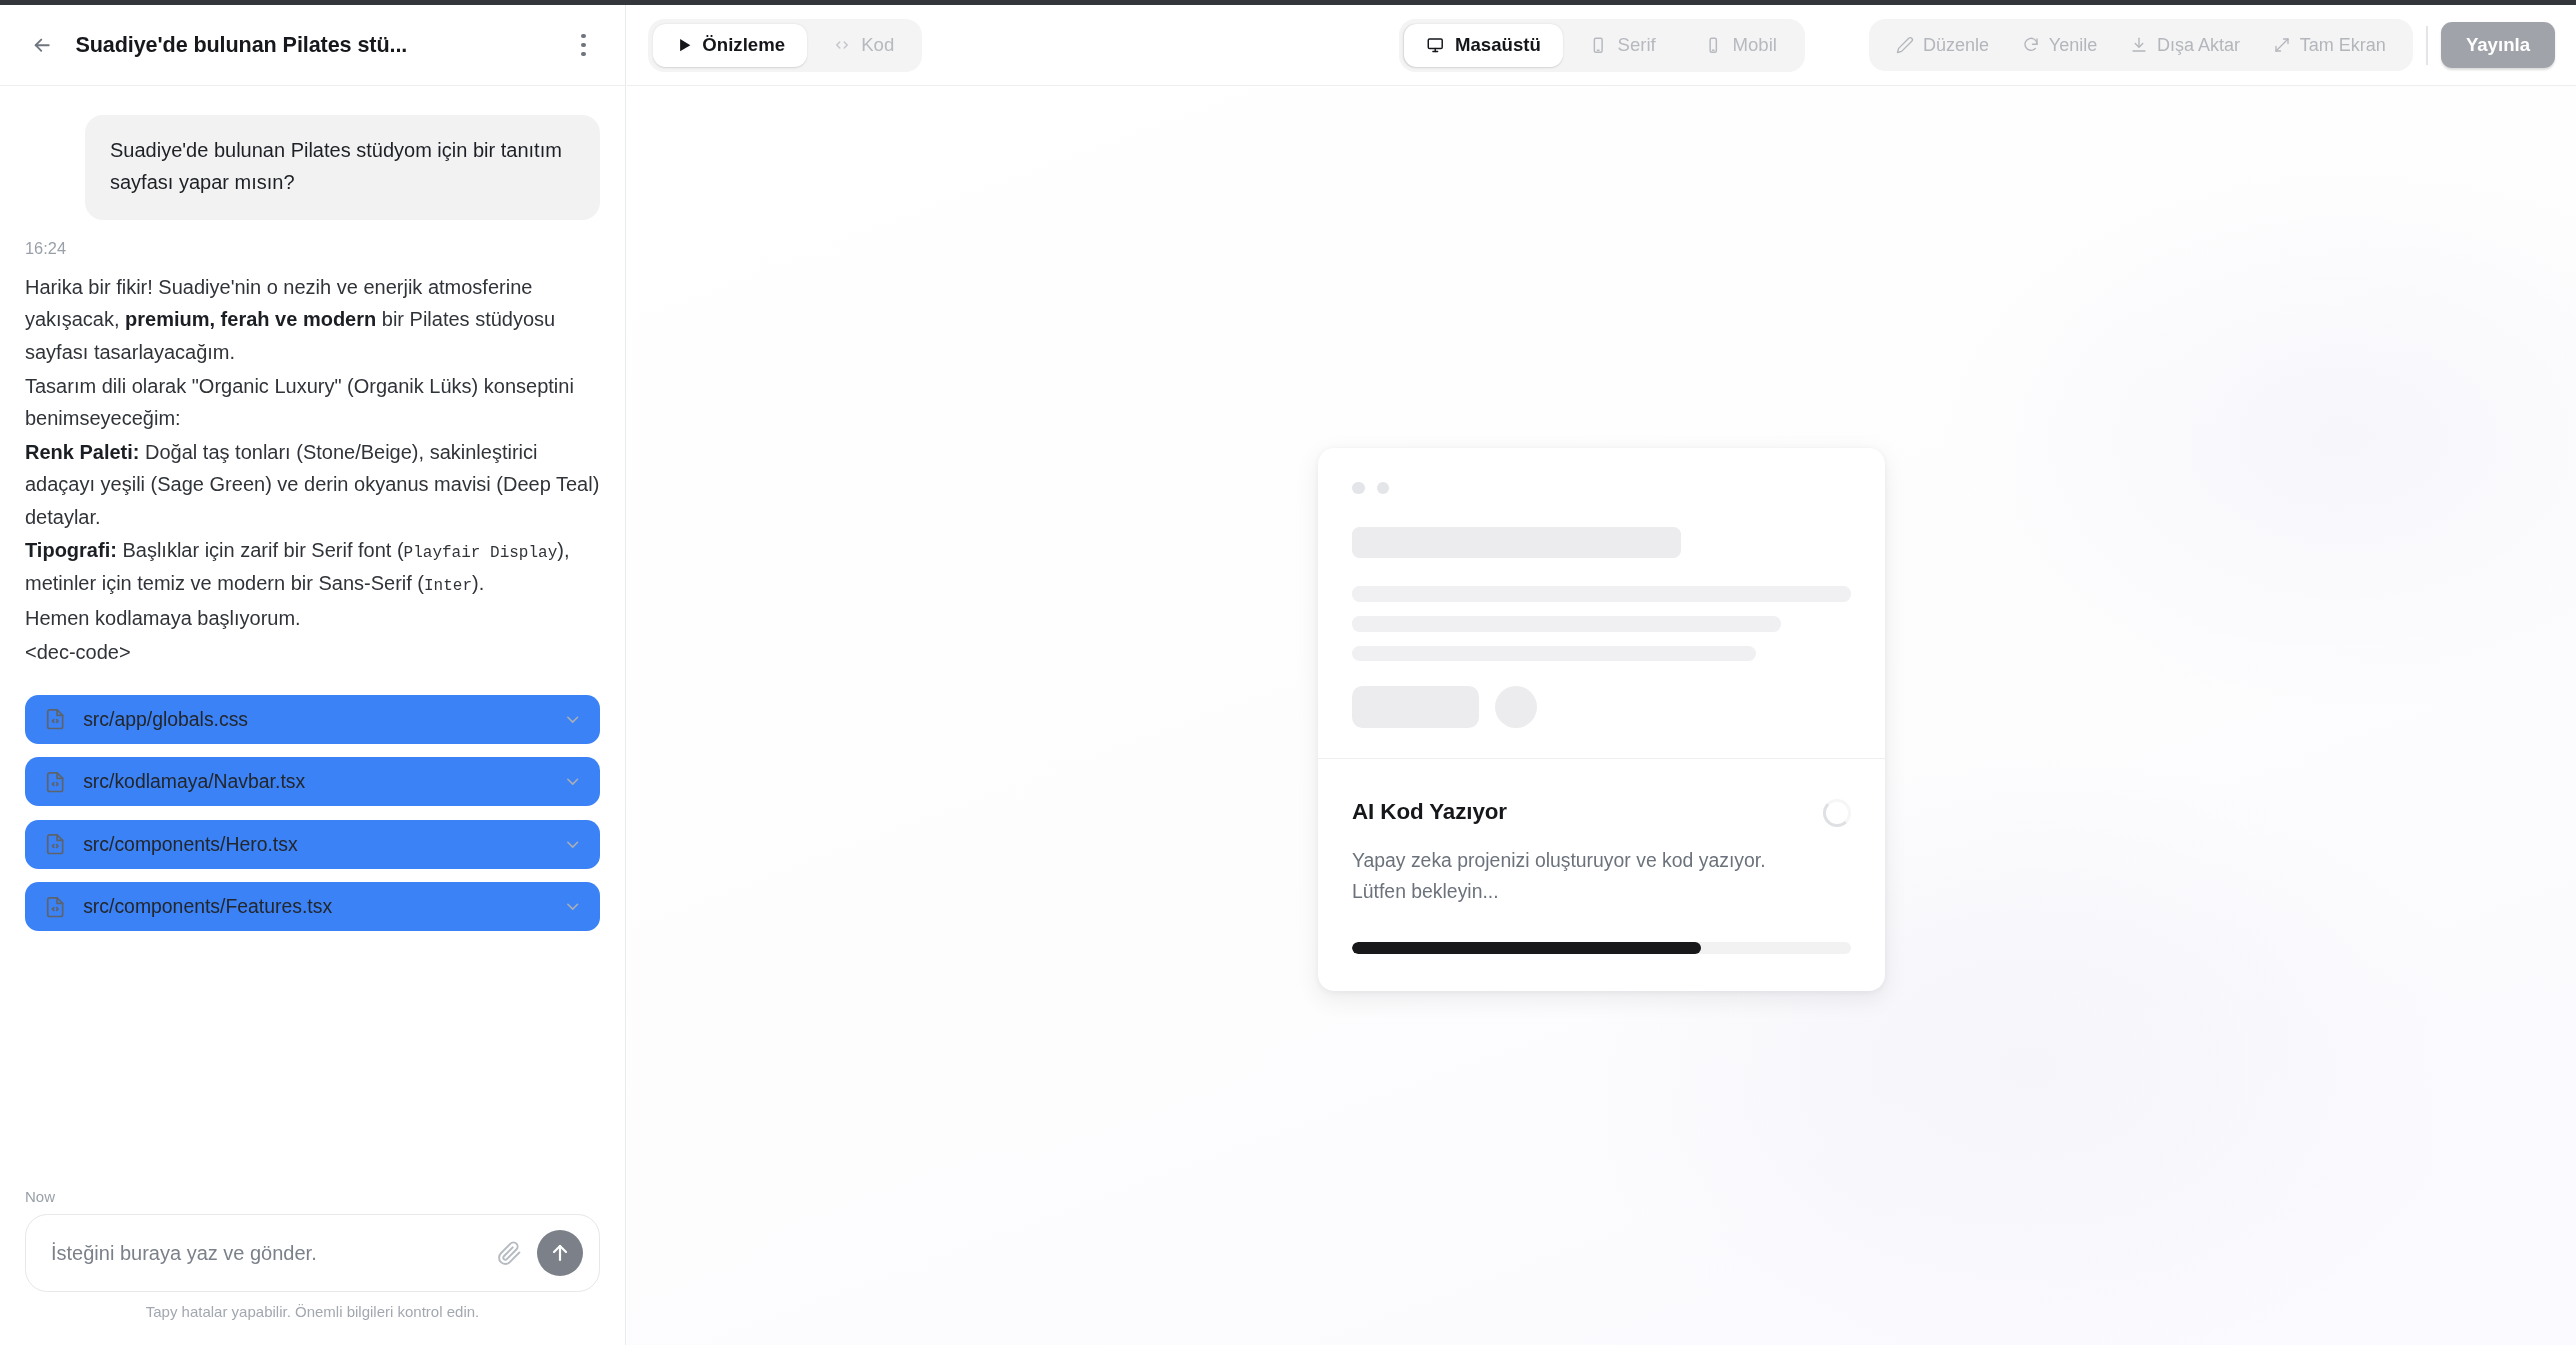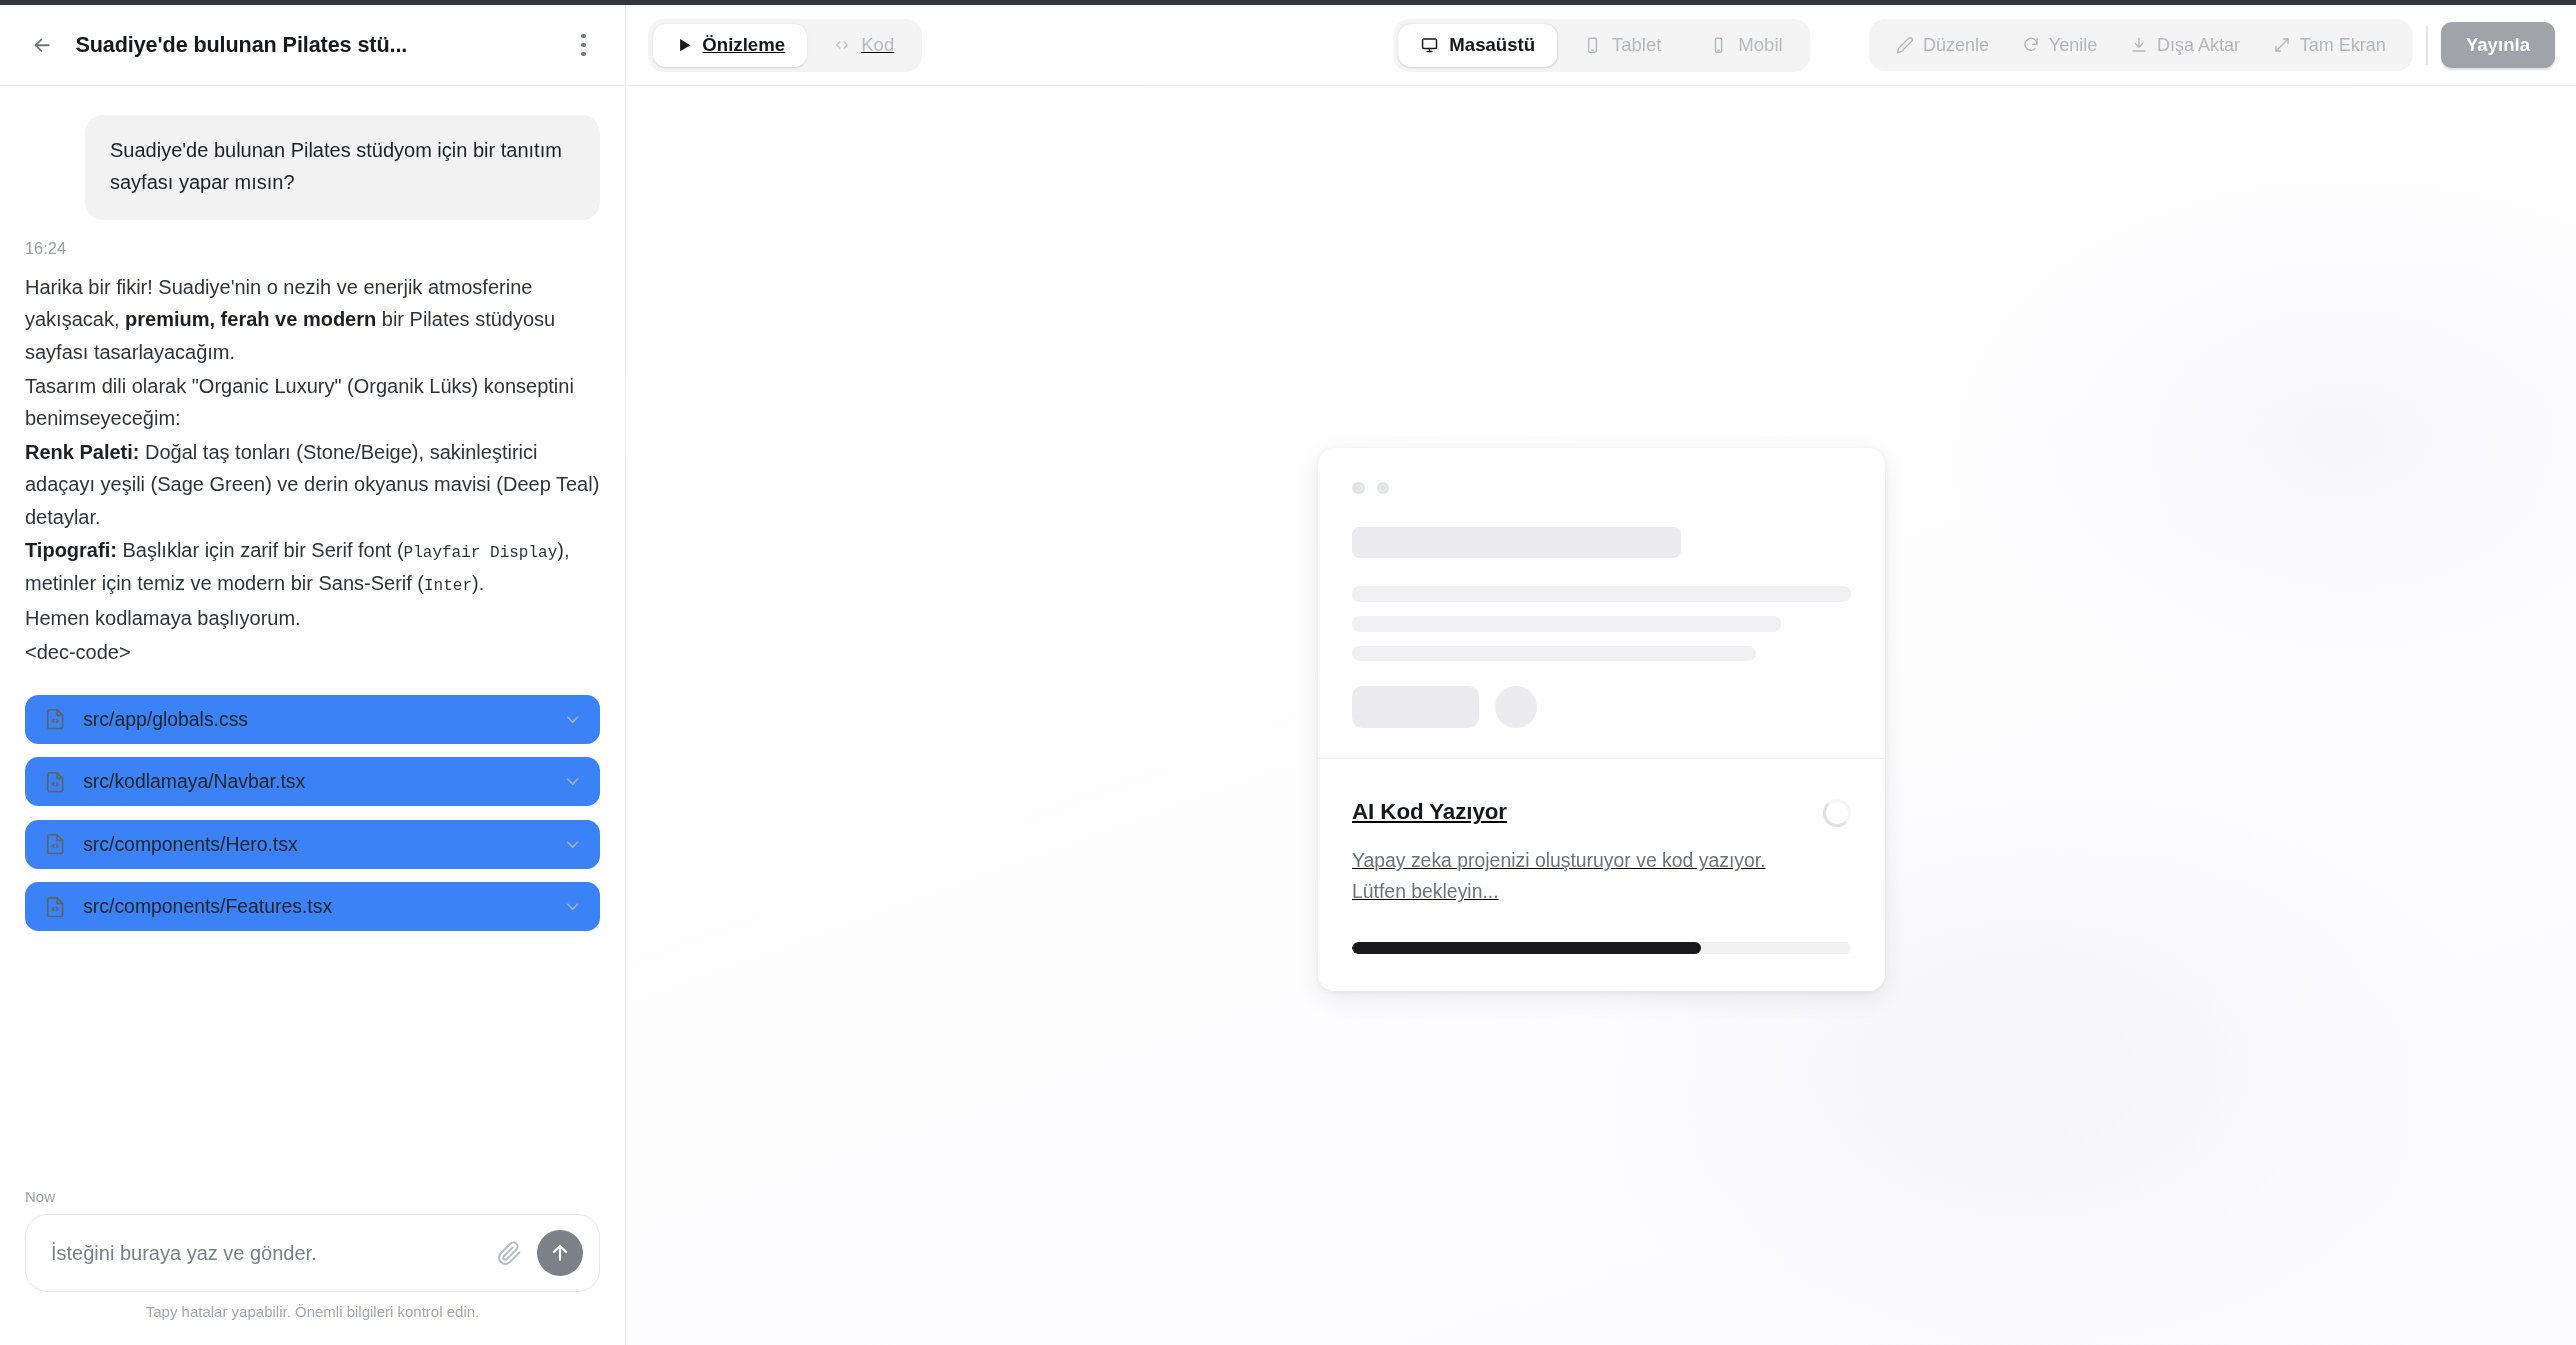--- a/index.html
+++ b/index.html
@@ -132,21 +132,20 @@
     text-align: center; font-size: 15px; color: #a3a8b0;
     padding: 10.4px 0 12px 0;
   }
 
   
   .right {
     position: absolute; top: 5.2px; left: 627px;
     width: 1949px; height: 1340px;
     display: flex; flex-direction: column;
     background: #fff;
-    text-decoration: underline;
   }
 
   .toolbar {
     flex: 0 0 81px; height: 81px;
     border-bottom: 1.5px solid #eceef0;
     display: flex; align-items: center;
     padding: 0 21px;
     position: relative;
     background: #fff;
   }
@@ -402,21 +401,21 @@
                 <line x1="9" y1="20" x2="15" y2="20"></line>
                 <line x1="12" y1="16" x2="12" y2="20"></line>
             </svg>
             <span>Masaüstü</span>
           </div>
           <div class="seg-btn">
             <svg width="18.6" height="18.6" viewBox="0 0 24 24" fill="none" stroke="#b6b9be" stroke-width="1.9" stroke-linecap="round" stroke-linejoin="round">
               <rect x="7" y="3" width="10" height="18" rx="2"></rect>
                 <line x1="11" y1="18.3" x2="13" y2="18.3"></line>
             </svg>
-            <span>Tablet</span>
+            <span>Serif</span>
           </div>
           <div class="seg-btn">
             <svg width="18.6" height="18.6" viewBox="0 0 24 24" fill="none" stroke="#b6b9be" stroke-width="1.9" stroke-linecap="round" stroke-linejoin="round">
               <rect x="8" y="3" width="8" height="18" rx="2"></rect>
                 <line x1="11" y1="18.3" x2="13" y2="18.3"></line>
             </svg>
             <span>Mobil</span>
           </div>
         </div>
       </div>

